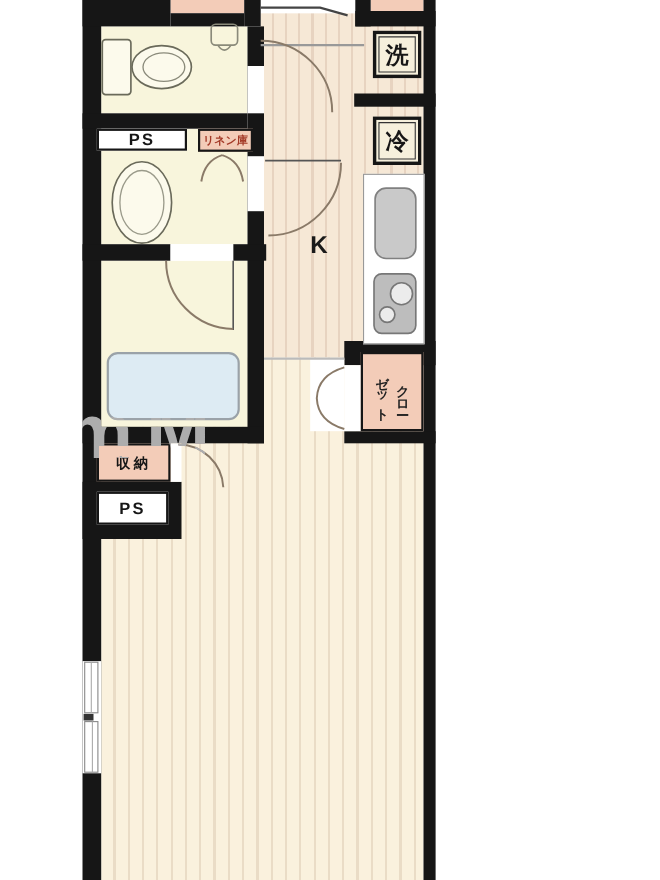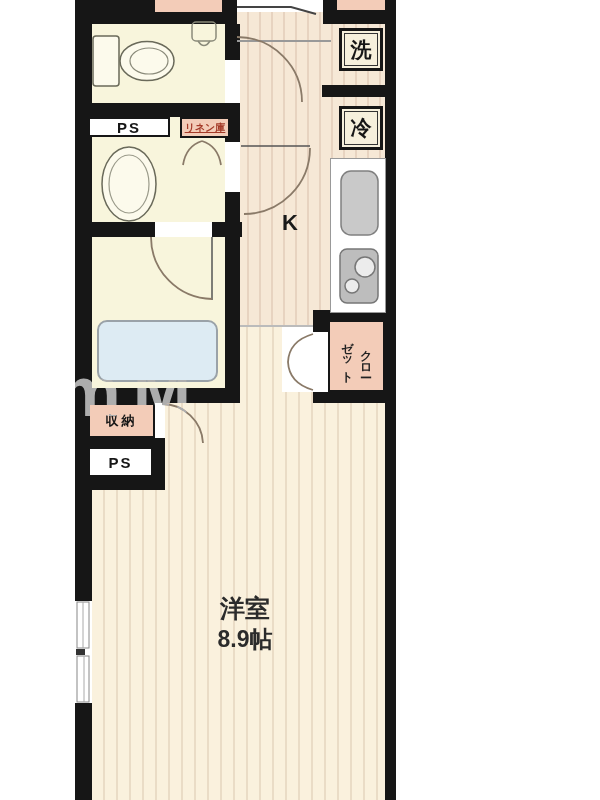--- a/index.html
+++ b/index.html
@@ -70,21 +70,21 @@
   <div class="gap" style="left:225px;top:60px;width:15px;height:43px;"></div>
   <div class="gap" style="left:225px;top:142px;width:15px;height:50px;"></div>
   <div class="gap" style="left:155px;top:222px;width:57px;height:15px;"></div>
   <div class="gap" style="left:155px;top:403px;width:10px;height:35px;"></div>
   <div class="gap" style="left:313px;top:332px;width:15px;height:60px;"></div>
   <div class="gap" style="left:282px;top:326px;width:31px;height:66px;"></div>
 
   <div class="labelbox ps-box" style="left:88px;top:117px;width:82px;height:20px;">
     <span>PS</span>
   </div>
-  <div class="labelbox peach-box linen-text" style="left:180px;top:117px;width:50px;height:21px;text-decoration:underline;">
+  <div class="labelbox peach-box linen-text" style="left:180px;top:117px;width:50px;height:21px;">
     <span>リネン庫</span>
   </div>
   <div class="labelbox appliance-box" style="left:339px;top:28px;width:44px;height:43px;">
     <span>洗</span>
   </div>
   <div class="labelbox appliance-box" style="left:339px;top:106px;width:44px;height:44px;">
     <span>冷</span>
   </div>
   <div class="counter" style="left:330px;top:158px;width:56px;height:155px;"></div>
   <div class="labelbox peach-box" style="left:328px;top:320px;width:57px;height:72px;">
@@ -140,20 +140,16 @@
     <rect x="75" y="601" width="17" height="102" fill="#FFF"></rect>
     <rect x="77" y="602" width="12" height="46" fill="#FFF" stroke="#888" stroke-width="1"></rect>
     <rect x="77" y="656" width="12" height="46" fill="#FFF" stroke="#888" stroke-width="1"></rect>
     <rect x="76" y="649" width="9" height="6" fill="#333"></rect>
     <line x1="83" y1="602" x2="83" y2="648" stroke="#AAA" stroke-width="1"></line>
     <line x1="84" y1="656" x2="84" y2="702" stroke="#AAA" stroke-width="1"></line>
   </svg>
 
   <div class="k-label" style="left:272px;top:210px;width:36px;">K</div>
 
-  <div class="room-label" style="left:140px;top:592px;width:210px;">
-    <div class="l1">洋室</div>
-    <div class="l2">8.9帖</div>
-  </div>
 
   <div class="watermark" style="left:-4px;letter-spacing:12px;">RmM</div>
 
 </div>
 
 </body></html>

